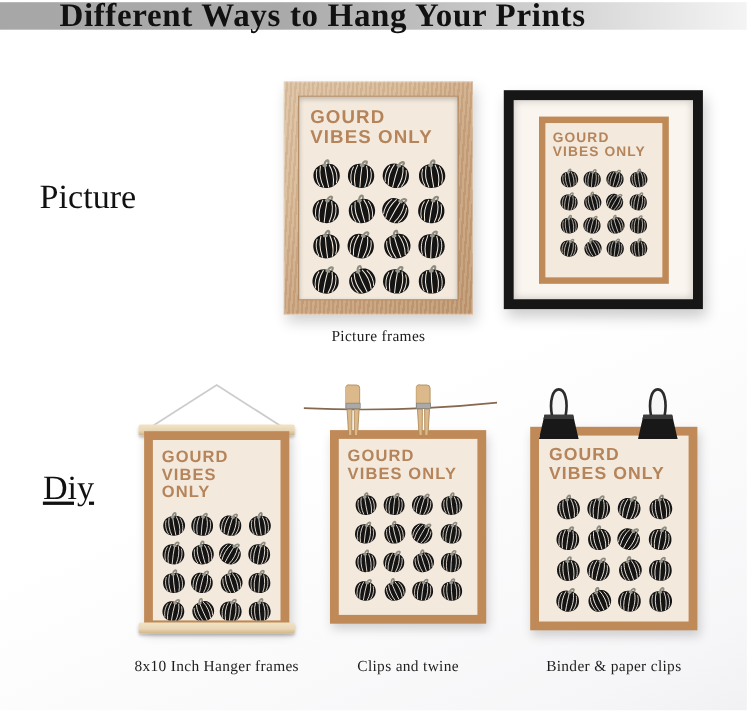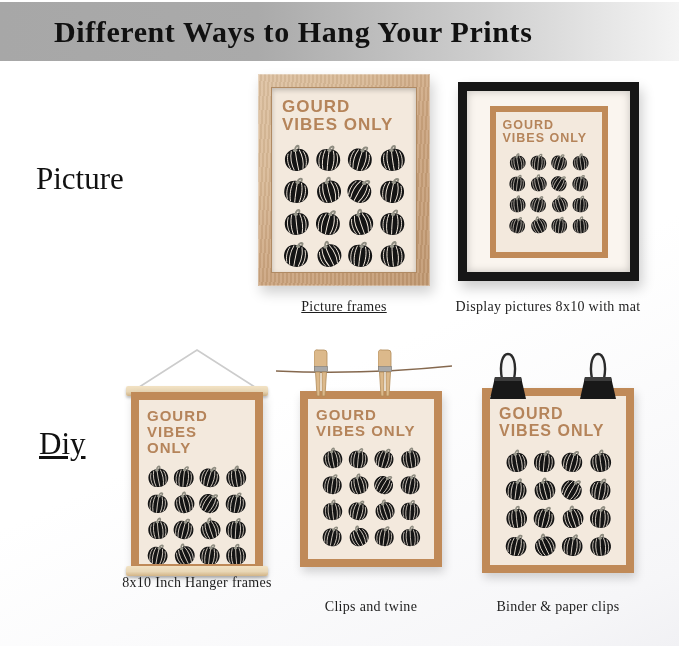--- a/index.html
+++ b/index.html
@@ -17,21 +17,21 @@
     --string-gray:#cccccc;
     --twine-brown:#85684e;
   }
   html,body{margin:0;padding:0;}
   body{font-family:"Liberation Sans",sans-serif;background:#ffffff;}
   .page{
     position:relative;width:679px;height:646px;overflow:hidden;
     background:linear-gradient(155deg,#ffffff 55%,#f6f6f8 92%,#f1f1f4 100%);
   }
   .header-bar{
-    position:absolute;left:0;top:2px;width:679px;height:59px;
+    position:absolute;left:0;top:2px;width:679px;height:25px;
     background:linear-gradient(90deg,var(--header-gray) 0%,#aaaaaa 38%,#cfcfcf 72%,#f4f4f4 100%);
     display:flex;align-items:center;
   }
   .header-title{
     font-family:"Liberation Serif",serif;font-size:30px;font-weight:600;
     color:var(--text-black);padding-left:54px;letter-spacing:0.6px;white-space:nowrap;
   }
   .section-label{
     position:absolute;font-family:"Liberation Serif",serif;font-size:31px;color:var(--text-black);
   }
@@ -113,23 +113,23 @@
   .pin-b{left:378px;top:349px;}
   .clip-svg{position:absolute;width:40px;height:50px;}
   .clip-a{left:488px;top:351px;}
   .clip-b{left:578px;top:351px;}
 
   
   .caption{
     position:absolute;font-family:"Liberation Serif",serif;font-size:14px;color:#1d1d1d;
     text-align:center;letter-spacing:0.3px;
   }
-  .cap-1{left:258px;top:299px;width:172px;text-decoration:underline;}
+  .cap-1{left:258px;top:299px;width:172px;}
   .cap-2{left:448px;top:299px;width:200px;}
-  .cap-3{left:122px;top:575px;width:150px;}
+  .cap-3{left:122px;top:599px;width:150px;}
   .cap-4{left:300px;top:599px;width:142px;}
   .cap-5{left:476px;top:599px;width:164px;}
 
   .defs-holder{position:absolute;width:0;height:0;overflow:hidden;}
 </style>
 </head>
 <body>
 
 <div class="page">
 
@@ -476,18 +476,17 @@
     <path d="M7,26 L33,26 L38,48 L2,48 Z" fill="#181818"></path>
     <path d="M7,26 L33,26 L34,30 L6,30 Z" fill="#3c3c3c"></path>
   </svg>
   <svg class="clip-svg clip-b" viewBox="0 0 40 50">
     <path d="M14,28 C11,12 15,3 20,3 C25,3 29,12 26,28" fill="#f7f7f7" stroke="#2b2b2b" stroke-width="2.4"></path>
     <path d="M7,26 L33,26 L38,48 L2,48 Z" fill="#181818"></path>
     <path d="M7,26 L33,26 L34,30 L6,30 Z" fill="#3c3c3c"></path>
   </svg>
 
   <div class="caption cap-1">Picture frames</div>
-  <div class="caption cap-2">Display pictures 8x10 with mat</div>
   <div class="caption cap-3">8x10 Inch Hanger frames</div>
   <div class="caption cap-5">Binder &amp; paper clips</div>
   <div class="caption cap-4">Clips and twine</div>
 
 </div>
 
 </body></html>

